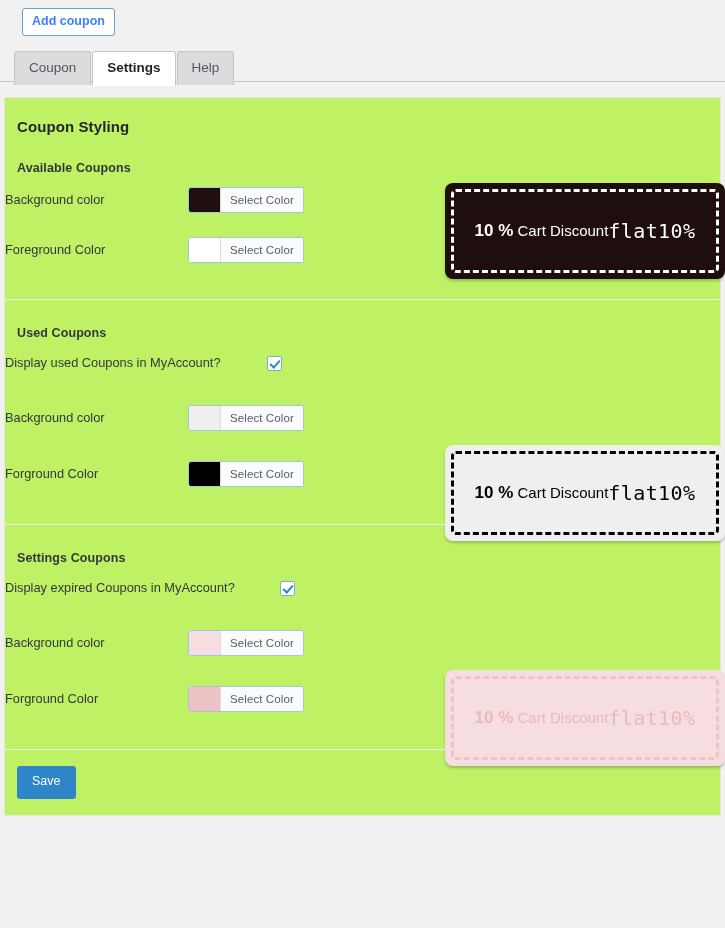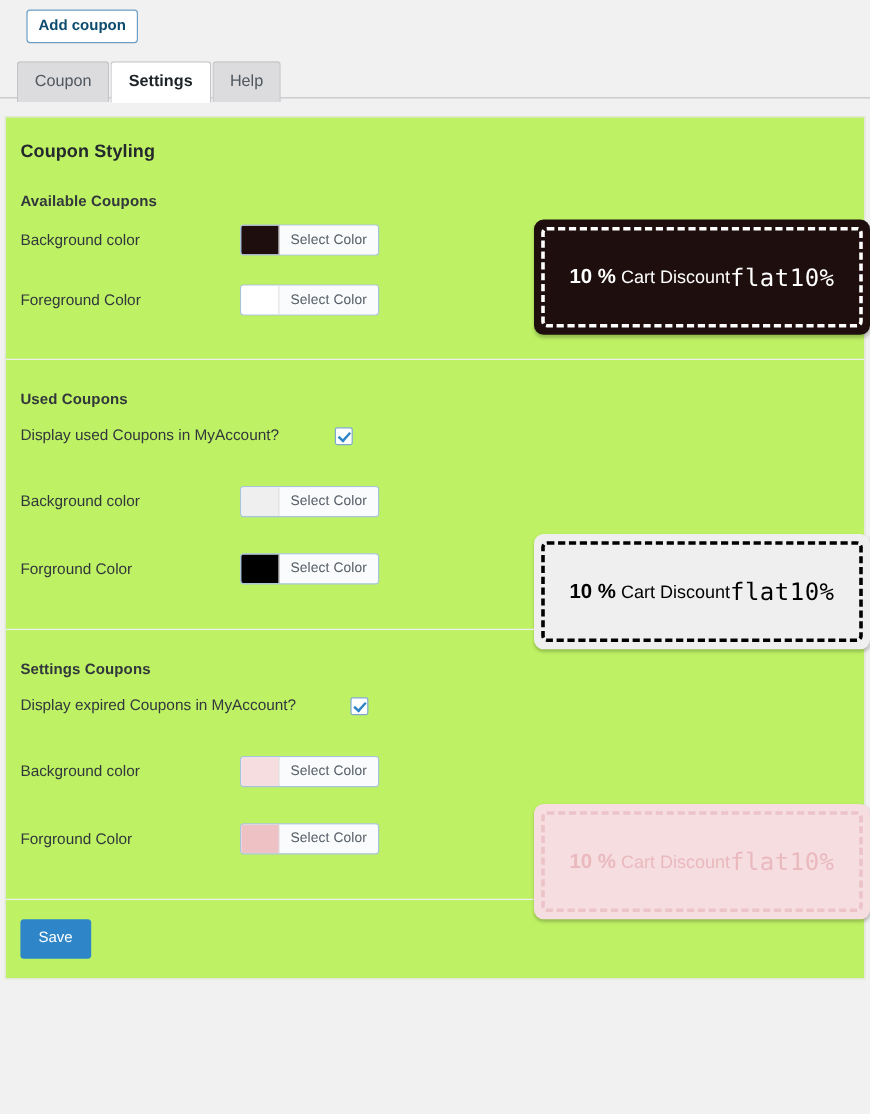--- a/index.html
+++ b/index.html
@@ -28,21 +28,21 @@
     color: #23282d;
     line-height: 1.2;
     margin: 0;
     padding: 0;
     letter-spacing: 0px;
   }
   .add-coupon-btn {
     margin-left: 12px;
     font-size: 12.5px;
     font-weight: bold;
-    color: #0c4a6e;
+    color: #3b82f6;
     background: #ffffff;
     border: 1px solid #6c9fc7;
     border-radius: 3px;
     padding: 3px 9px 4px 9px;
     line-height: 1.5;
     cursor: pointer;
     font-family: "Liberation Sans", sans-serif;
   }
 
   
@@ -109,21 +109,20 @@
 
   .section-body {
     position: relative;
     min-height: 110px;
     padding-bottom: 14px;
   }
 
   .field-row {
     display: flex;
     align-items: center;
-    padding-left: 12px;
     height: 50px;
     position: relative;
     z-index: 2;
   }
   .field-label {
     font-size: 12.8px;
     color: #32373c;
     width: 183px;
     flex: none;
     line-height: 1.4;

